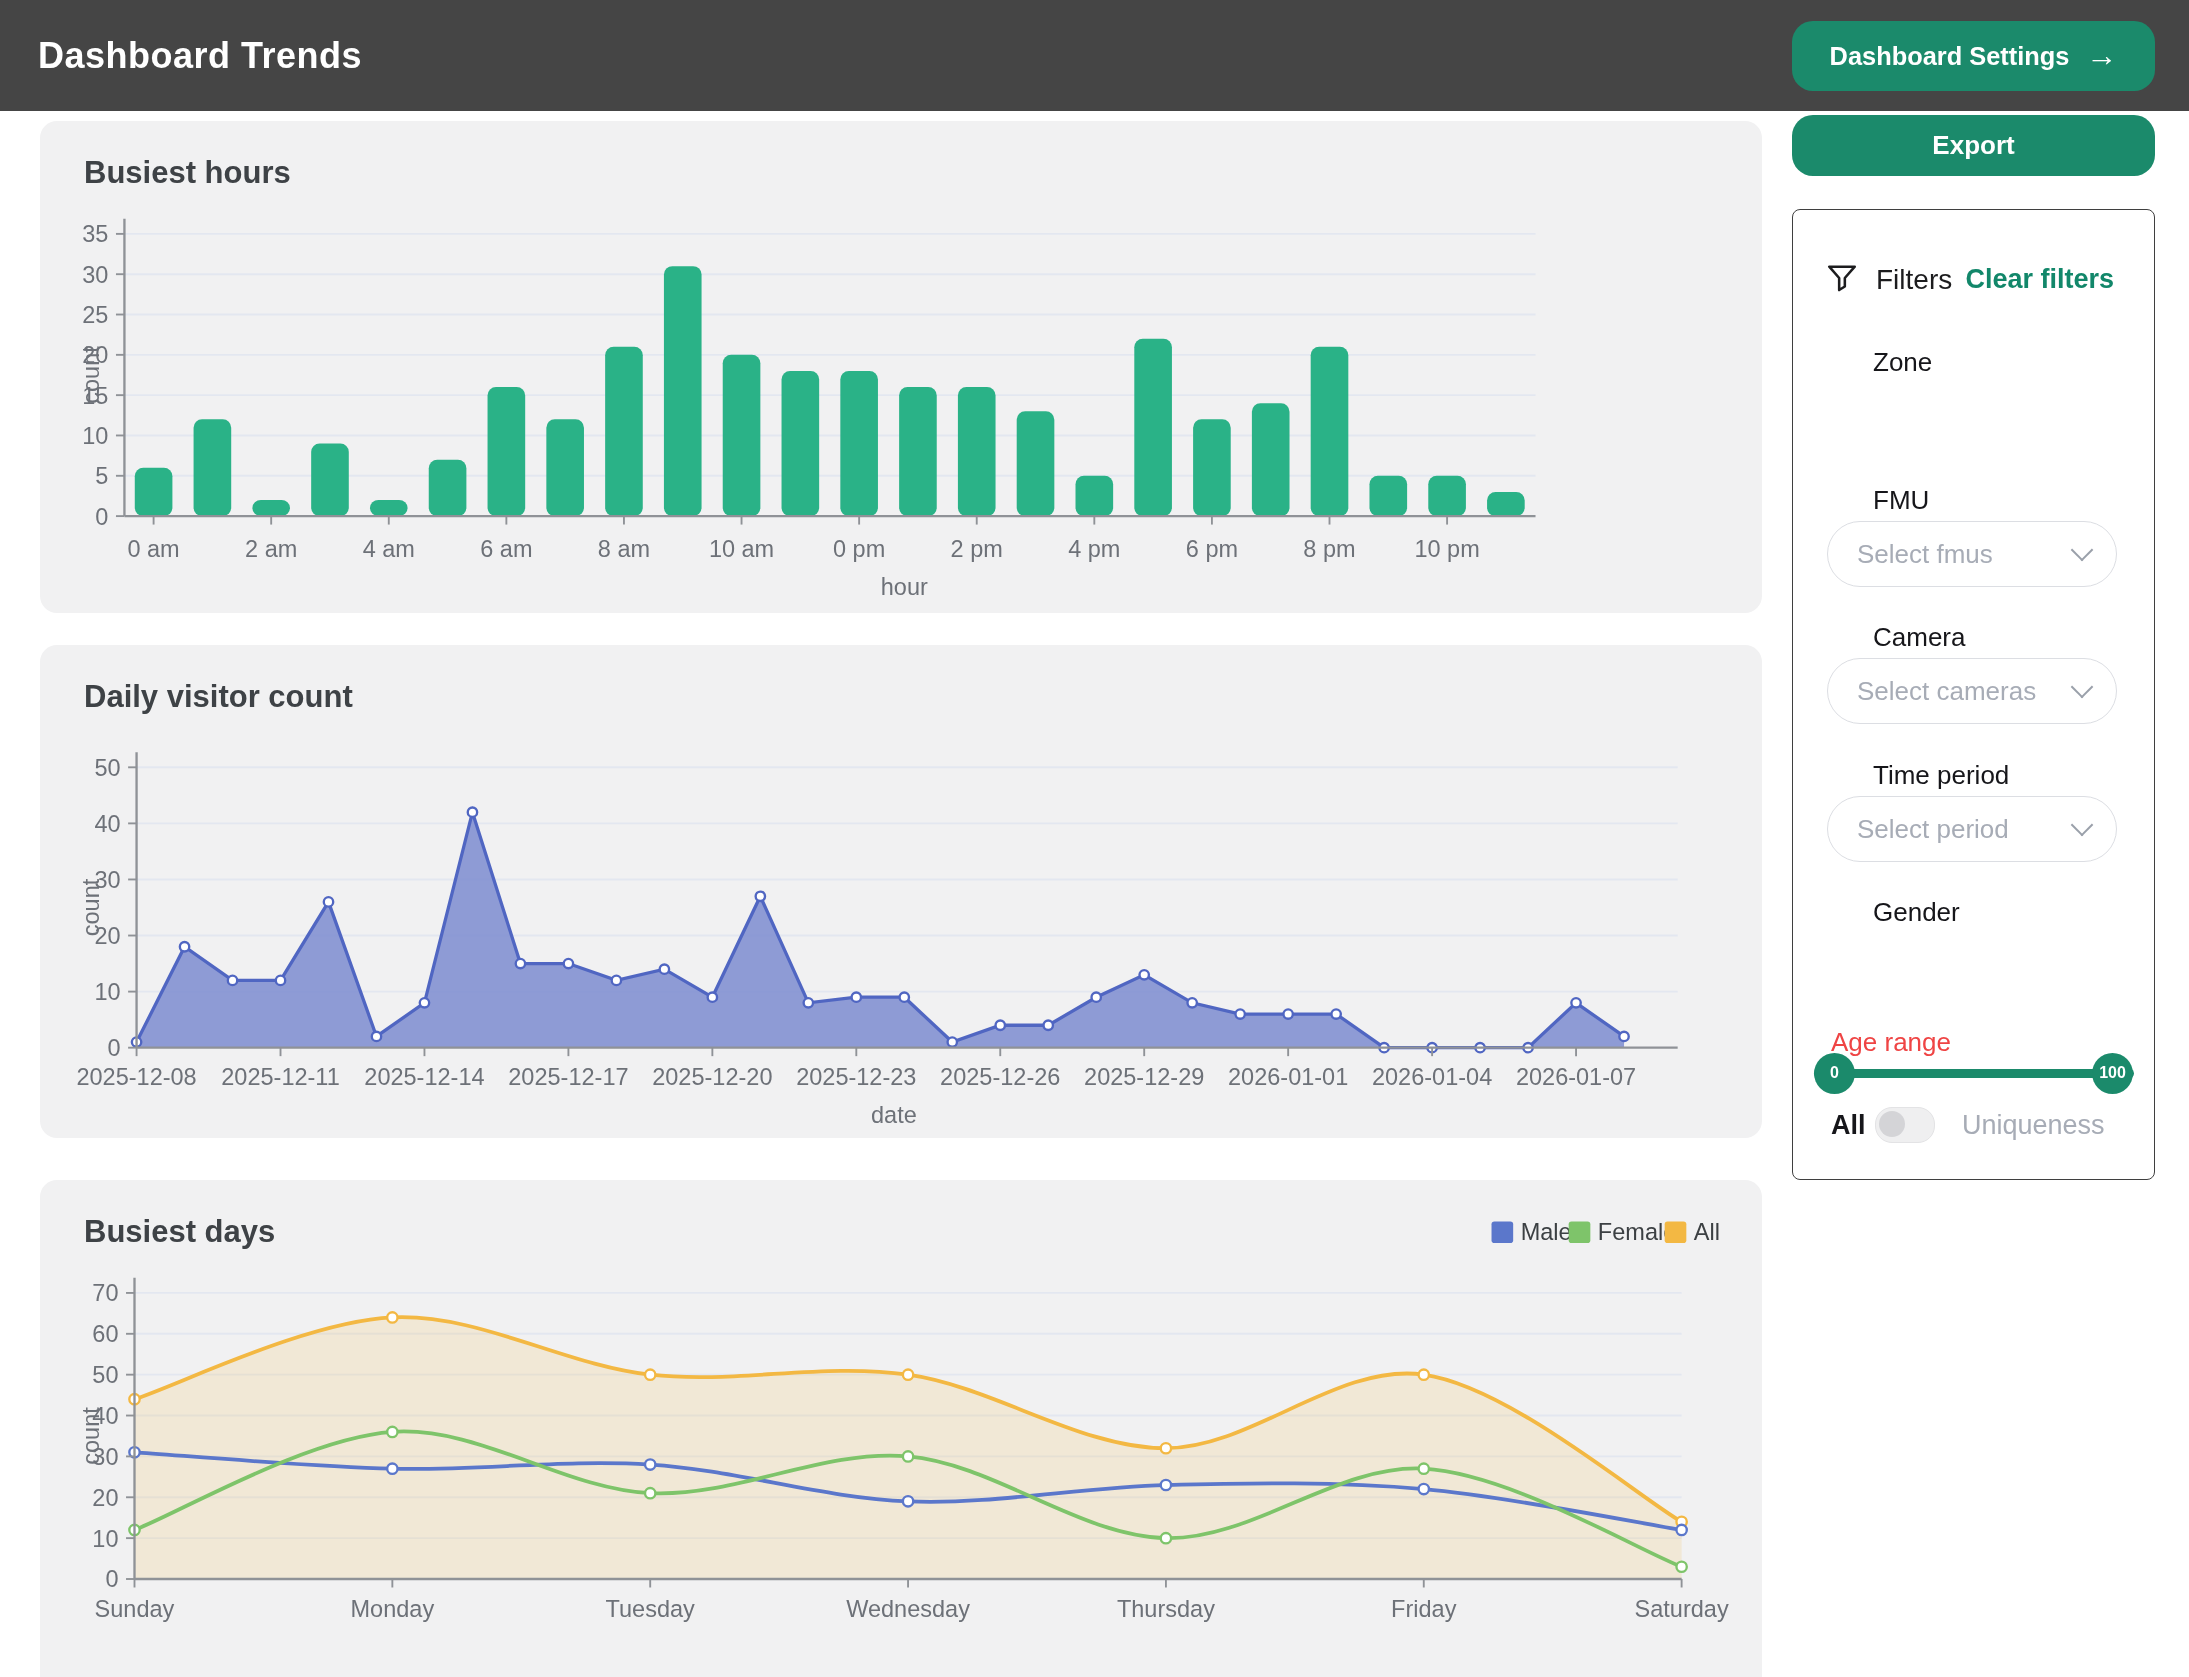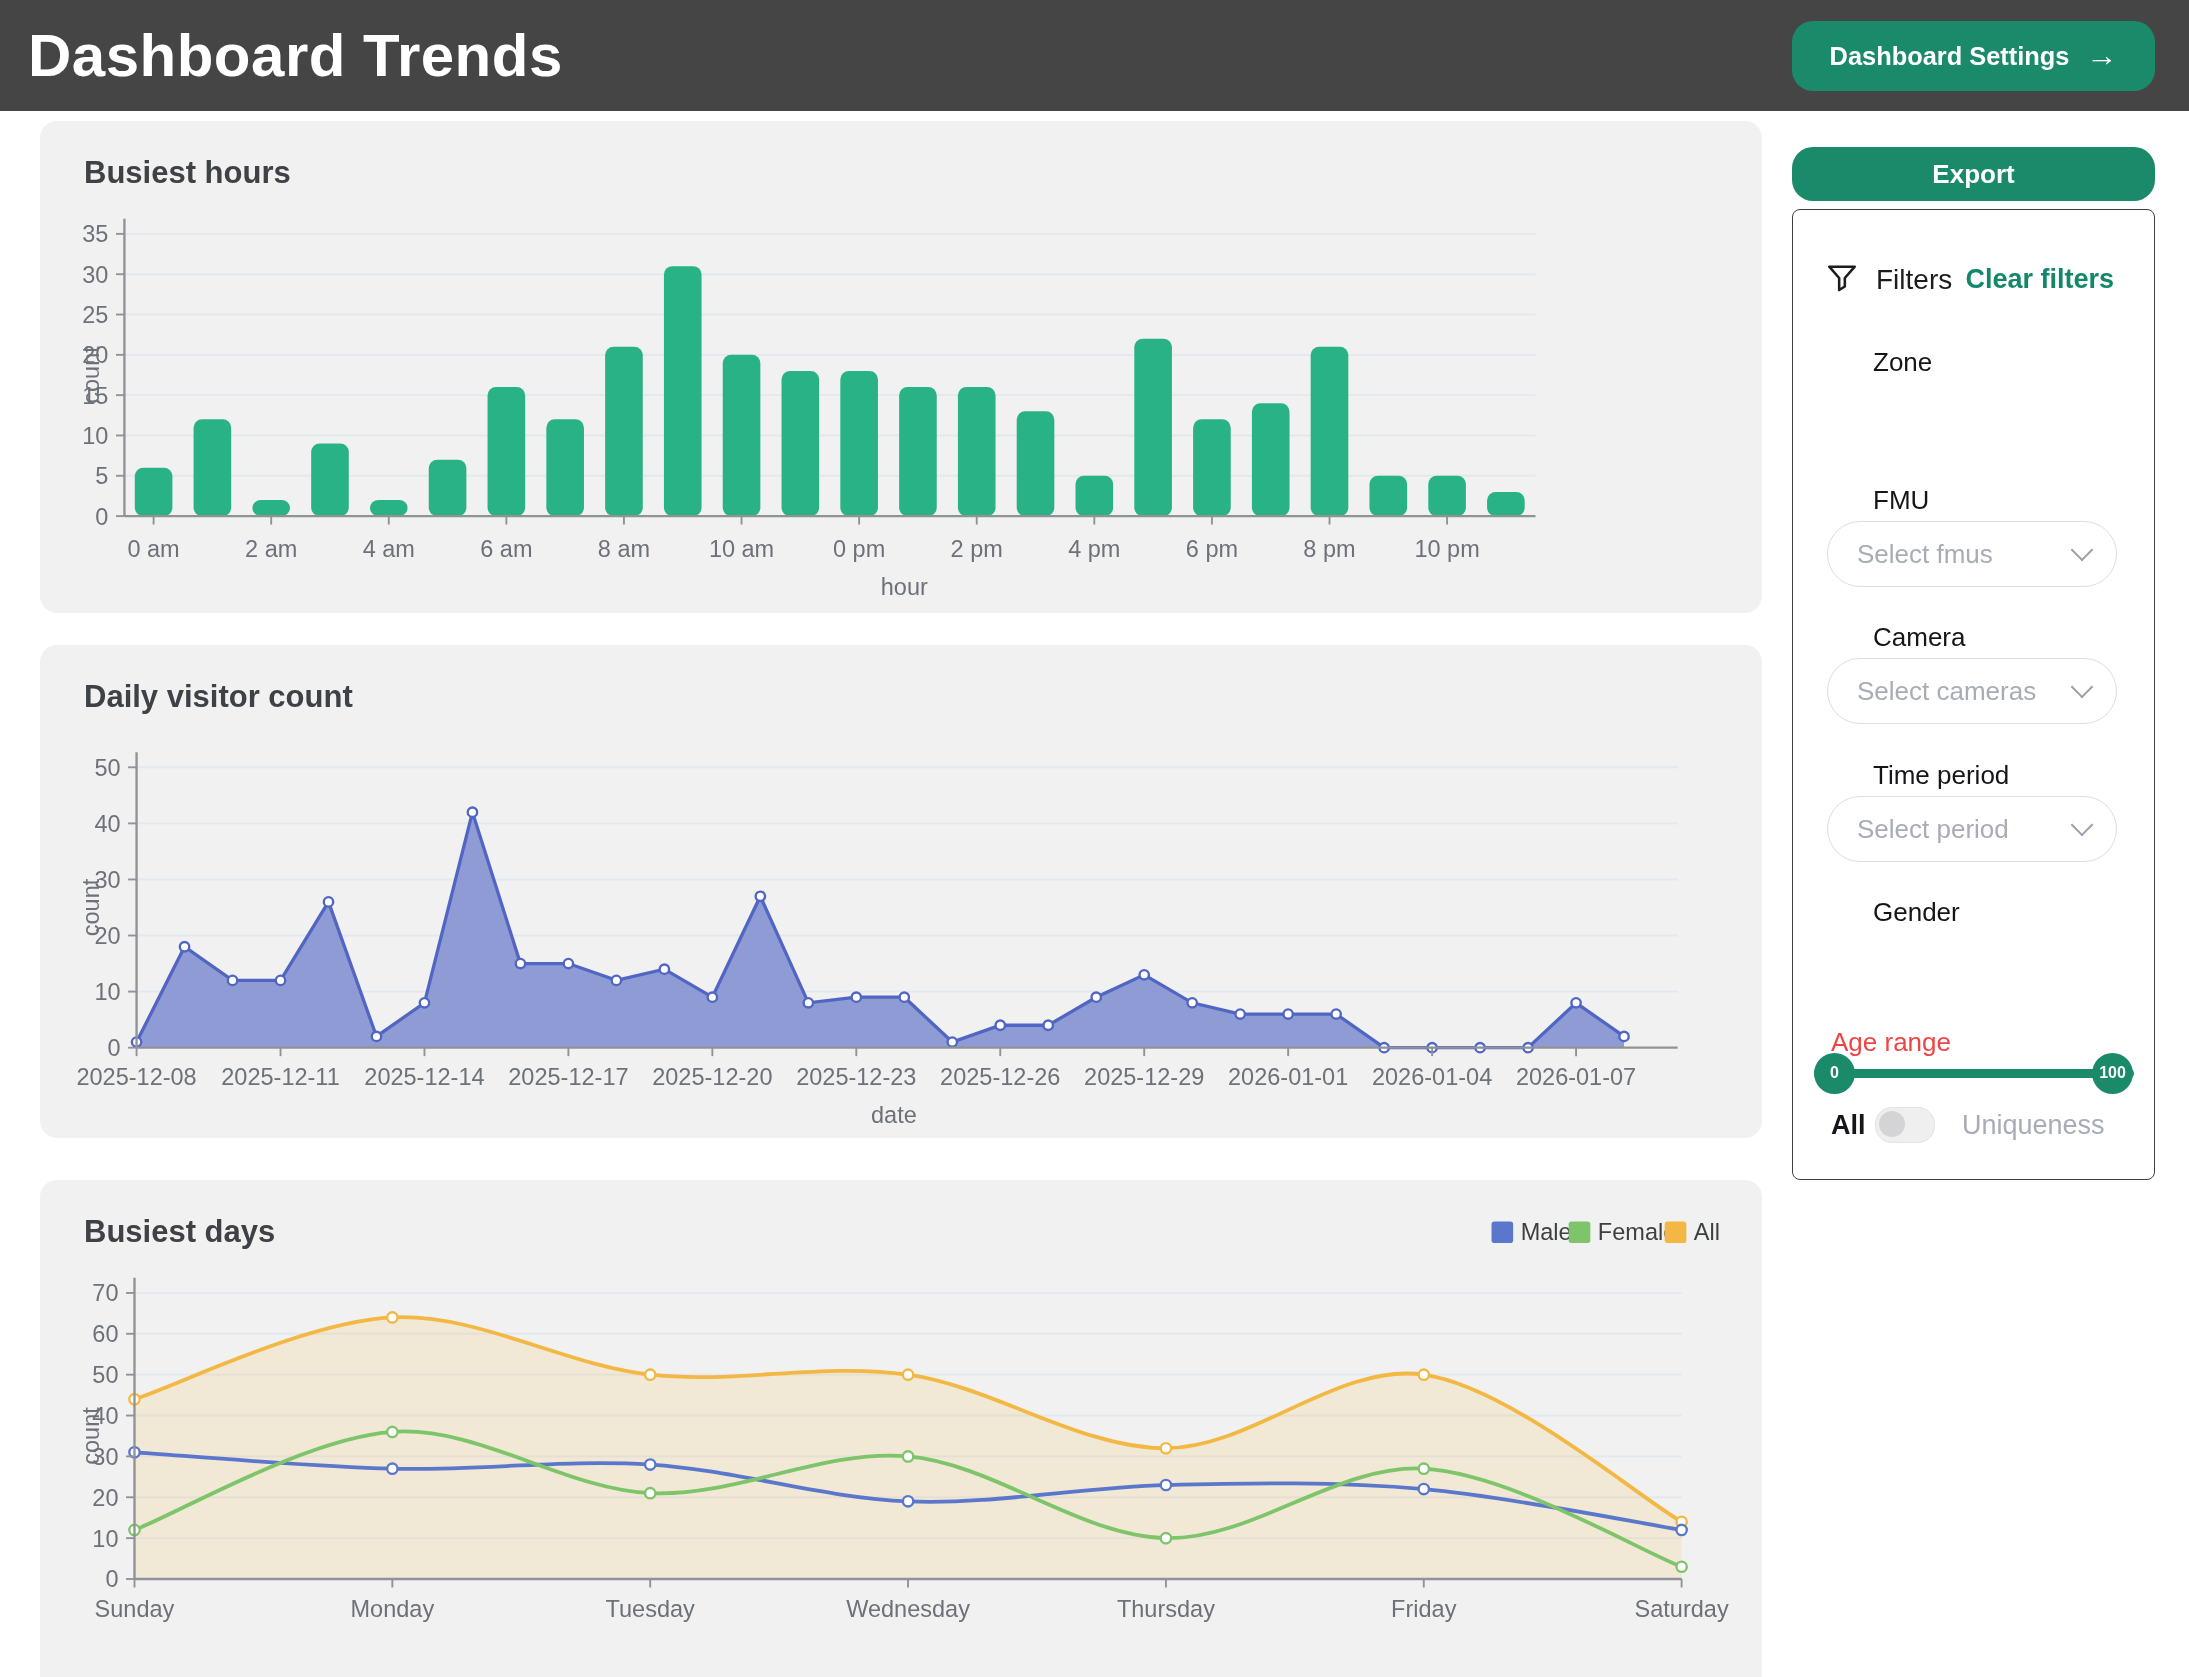--- a/index.html
+++ b/index.html
@@ -6,30 +6,30 @@
   body{
     width:2189px;height:1678px;position:relative;overflow:hidden;
     background:#ffffff;font-family:"Liberation Sans","DejaVu Sans",sans-serif;
   }
   
   .app-header{
     position:absolute;left:0;top:0;width:2189px;height:111px;background:#454545;
     display:flex;align-items:center;
   }
   .app-title{
-    color:#ffffff;font-size:60px;font-weight:bold;margin-left:28px;letter-spacing:0.5px;
+    color:#ffffff;font-size:36px;font-weight:bold;margin-left:38px;letter-spacing:0.5px;
   }
   .green-btn{
     position:absolute;background:#1b8a6b;color:#fff;border:none;border-radius:21px;
     font-family:inherit;font-weight:bold;font-size:25.4px;display:flex;align-items:center;
     justify-content:center;cursor:pointer;
   }
   #settings-btn{left:1792px;top:21px;width:363px;height:70px;gap:17px;}
   #settings-btn .arrow{font-size:31px;font-weight:normal;}
-  #export-btn{left:1792px;top:115px;width:363px;height:54px;font-size:26px;margin-top:32px;}
+  #export-btn{left:1792px;top:115px;width:363px;height:61px;font-size:26px;}
   
   .panel{
     position:absolute;left:40px;width:1722px;background:#f1f1f2;border-radius:17px;
   }
   #panel-hours{top:121px;height:492px;}
   #panel-daily{top:645px;height:493px;}
   #panel-days{top:1180px;height:527px;}
   .panel h2{
     position:absolute;left:44px;top:34px;margin:0;font-size:31px;color:#3e4246;font-weight:bold;
   }

